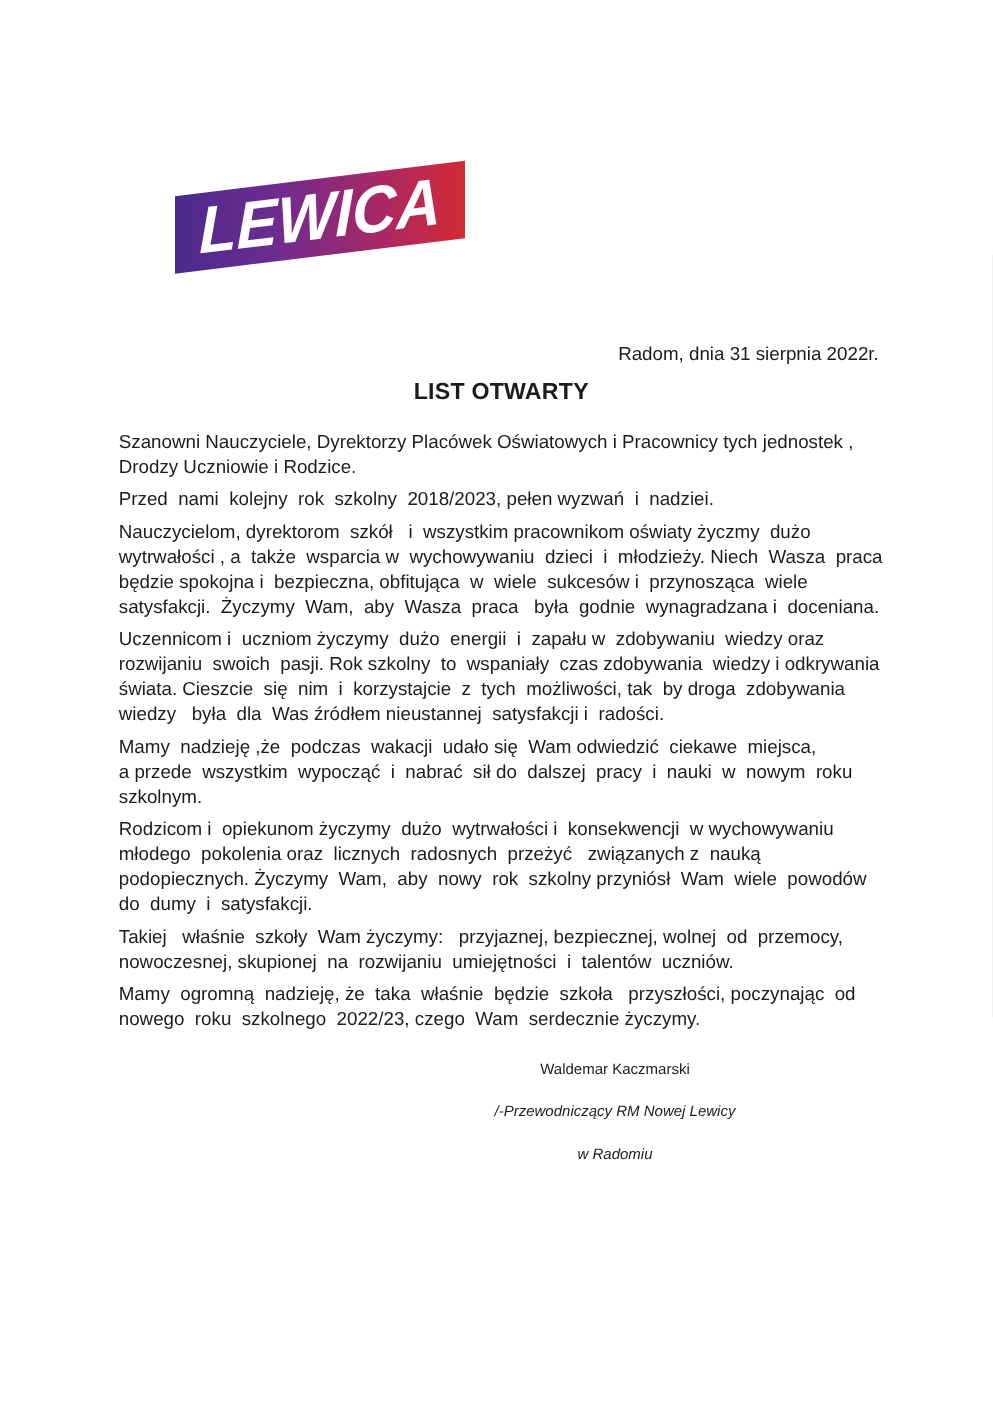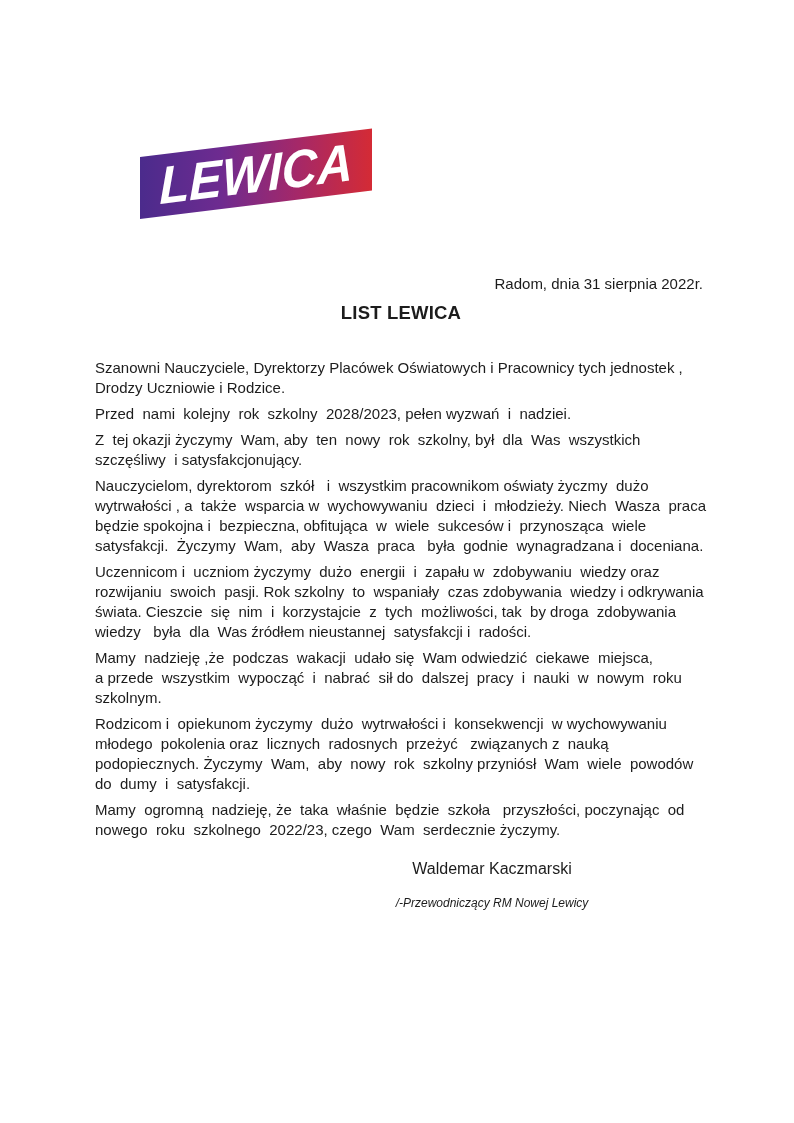--- a/index.html
+++ b/index.html
@@ -58,30 +58,30 @@
     font-weight: bold;
     line-height: 24px;
     letter-spacing: 0.2px;
   }
   .body-par {
     font-size: 15px;
     line-height: 20px;
     white-space: pre;
     margin: 0 0 6px 0;
   }
-  .body-par.first { margin-top: 33px; }
+  .body-par.first { margin-top: 19px; }
   
   .signature {
     margin-top: 12px;
     margin-left: 232px;
     width: 330px;
     text-align: center;
   }
   .sig-name {
-    font-size: 16px;
+    font-size: 12px;
     line-height: 34px;
   }
   .sig-role, .sig-place {
     font-style: italic;
     font-size: 12px;
     line-height: 34px;
   }
 </style>
 </head>
 <body>
@@ -89,45 +89,46 @@
 <div class="page">
 
   <div class="logo-band">
     <span class="logo-text">LEWICA</span>
   </div>
 
   <div class="text-col">
 
     <div class="date-line">Radom, dnia 31 sierpnia 2022r.</div>
 
-    <div class="doc-title">LIST LEWICA</div>
+    <div class="doc-title">LIST OTWARTY</div>
 
     <p class="body-par first">Szanowni Nauczyciele, Dyrektorzy Placówek Oświatowych i Pracownicy tych jednostek ,
 Drodzy Uczniowie i Rodzice.</p>
-    <p class="body-par">Przed  nami  kolejny  rok  szkolny  2028/2023, pełen wyzwań  i  nadziei.</p>
-    <p class="body-par">Z  tej okazji życzymy  Wam, aby  ten  nowy  rok  szkolny, był  dla  Was  wszystkich
-szczęśliwy  i satysfakcjonujący.</p>
+    <p class="body-par">Przed  nami  kolejny  rok  szkolny  2018/2023, pełen wyzwań  i  nadziei.</p>
     <p class="body-par">Nauczycielom, dyrektorom  szkół   i  wszystkim pracownikom oświaty życzmy  dużo
 wytrwałości , a  także  wsparcia w  wychowywaniu  dzieci  i  młodzieży. Niech  Wasza  praca
 będzie spokojna i  bezpieczna, obfitująca  w  wiele  sukcesów i  przynosząca  wiele
 satysfakcji.  Życzymy  Wam,  aby  Wasza  praca   była  godnie  wynagradzana i  doceniana.</p>
     <p class="body-par">Uczennicom i  uczniom życzymy  dużo  energii  i  zapału w  zdobywaniu  wiedzy oraz
 rozwijaniu  swoich  pasji. Rok szkolny  to  wspaniały  czas zdobywania  wiedzy i odkrywania
 świata. Cieszcie  się  nim  i  korzystajcie  z  tych  możliwości, tak  by droga  zdobywania
 wiedzy   była  dla  Was źródłem nieustannej  satysfakcji i  radości.</p>
     <p class="body-par">Mamy  nadzieję ,że  podczas  wakacji  udało się  Wam odwiedzić  ciekawe  miejsca,
 a przede  wszystkim  wypocząć  i  nabrać  sił do  dalszej  pracy  i  nauki  w  nowym  roku
 szkolnym.</p>
     <p class="body-par">Rodzicom i  opiekunom życzymy  dużo  wytrwałości i  konsekwencji  w wychowywaniu
 młodego  pokolenia oraz  licznych  radosnych  przeżyć   związanych z  nauką
 podopiecznych. Życzymy  Wam,  aby  nowy  rok  szkolny przyniósł  Wam  wiele  powodów
 do  dumy  i  satysfakcji.</p>
+    <p class="body-par">Takiej   właśnie  szkoły  Wam życzymy:   przyjaznej, bezpiecznej, wolnej  od  przemocy,
+nowoczesnej, skupionej  na  rozwijaniu  umiejętności  i  talentów  uczniów.</p>
     <p class="body-par">Mamy  ogromną  nadzieję, że  taka  właśnie  będzie  szkoła   przyszłości, poczynając  od
 nowego  roku  szkolnego  2022/23, czego  Wam  serdecznie życzymy.</p>
 
     <div class="signature">
       <div class="sig-name">Waldemar Kaczmarski</div>
       <div class="sig-role">/-Przewodniczący RM Nowej Lewicy</div>
+      <div class="sig-place">w Radomiu</div>
     </div>
 
   </div>
 
 </div>
 
 </body></html>

